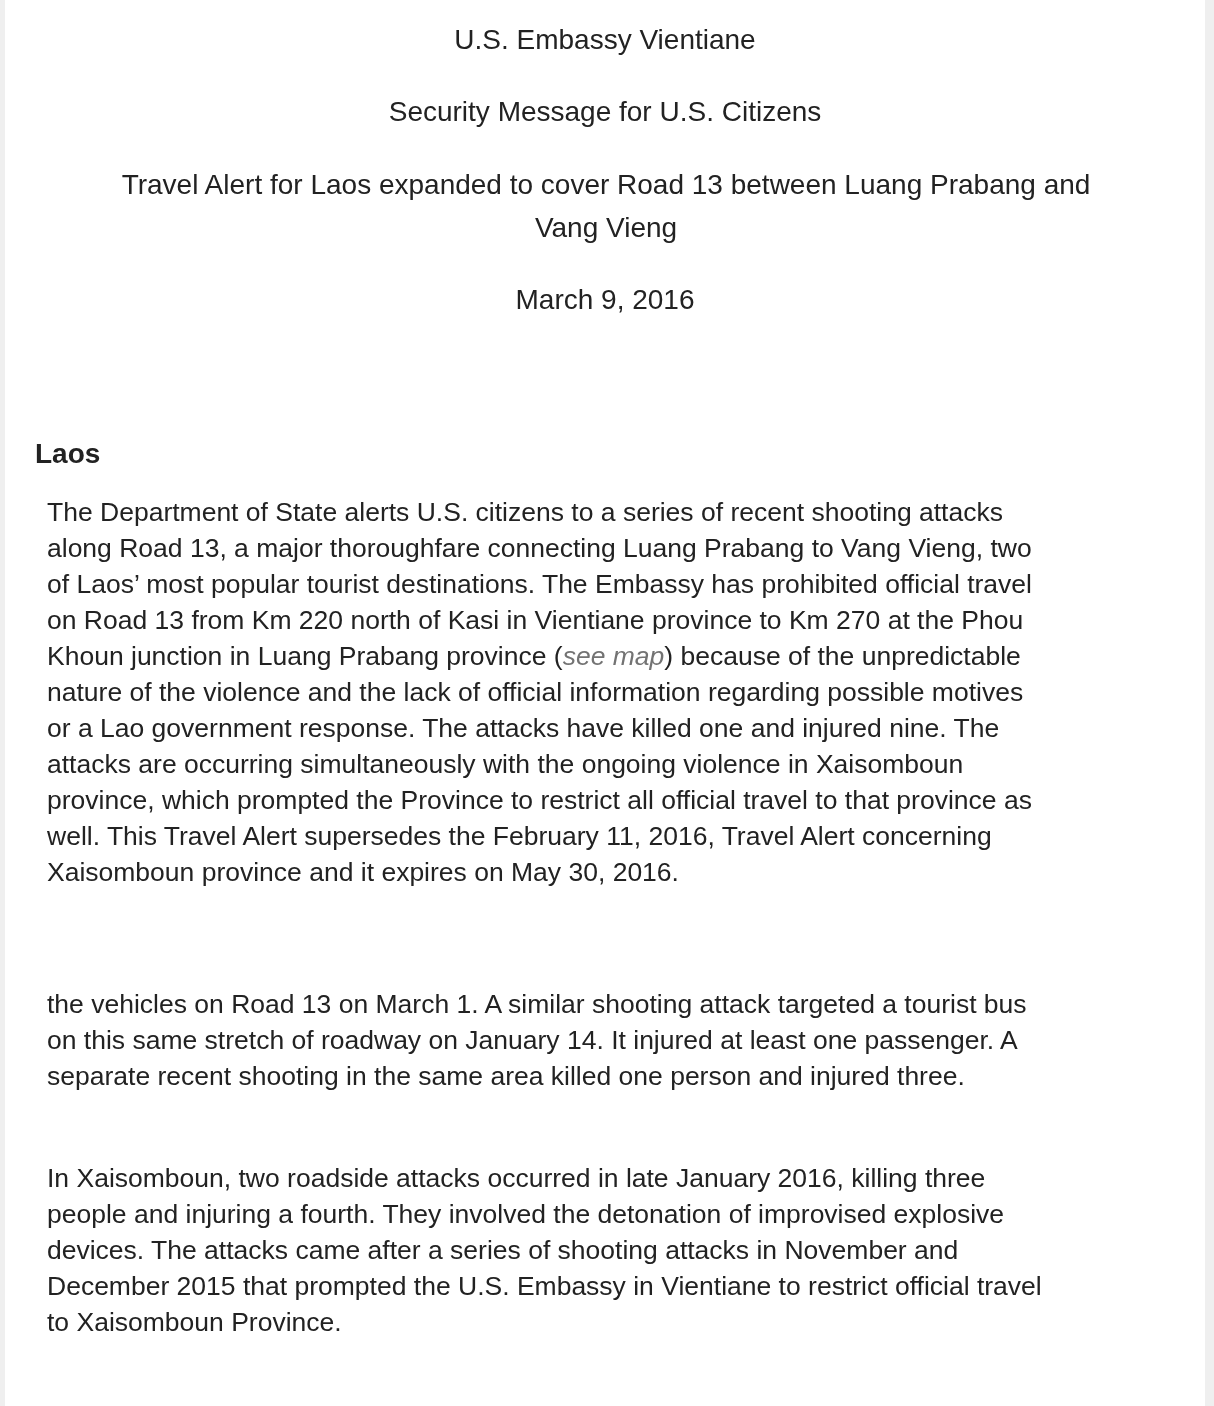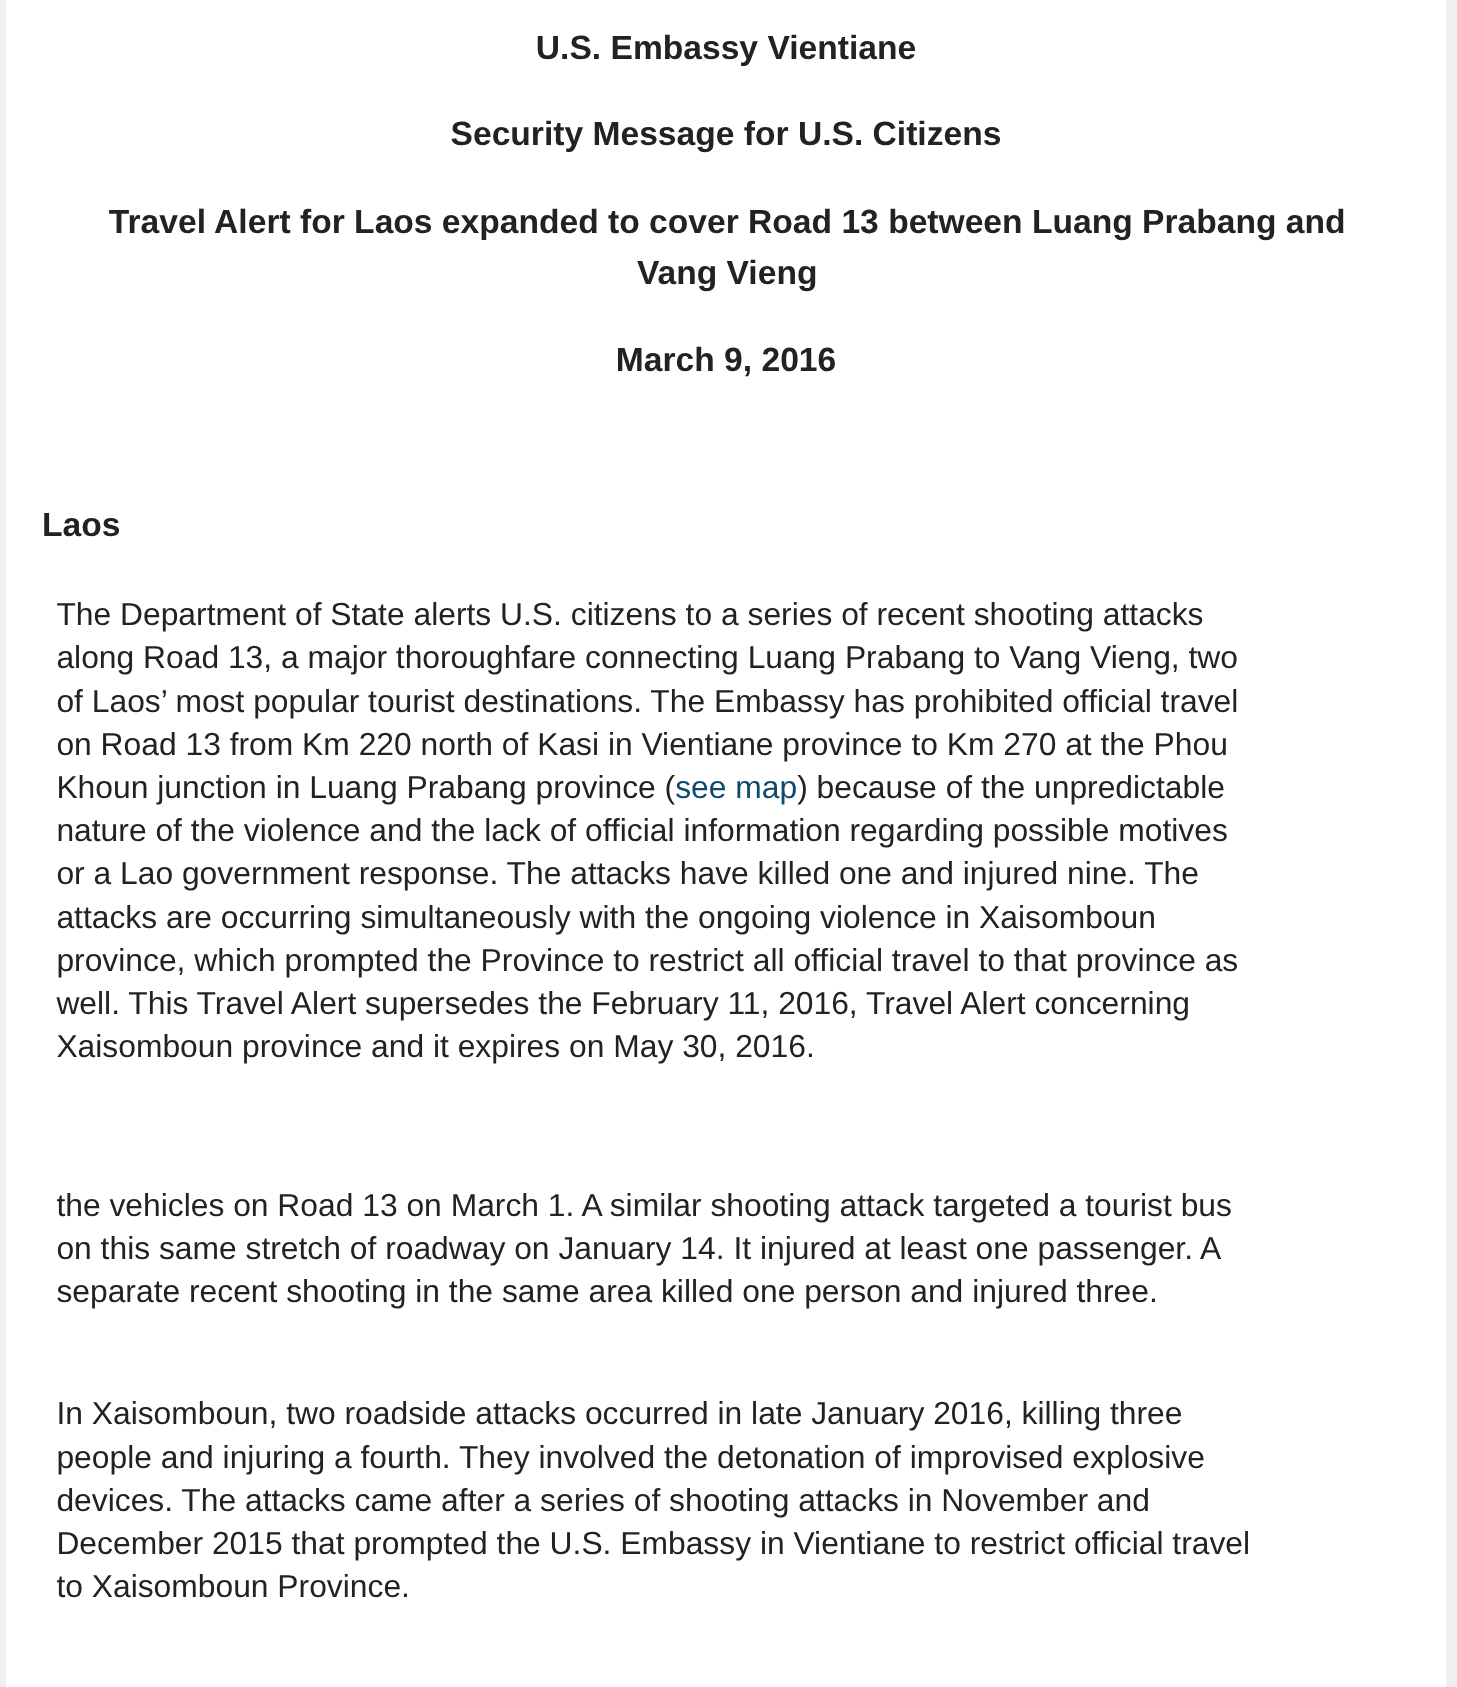--- a/index.html
+++ b/index.html
@@ -10,32 +10,32 @@
     color: #222222;
   }
   .page {
     position: absolute; left: 5px; top: 0;
     width: 1200px; height: 1406px;
     background: #ffffff;
   }
   .center {
     position: absolute; left: 0; width: 1200px;
     text-align: center; font-size: 28px; line-height: 43px;
-    margin: 0; font-weight: bold;
+    margin: 0; font-weight: normal;
   }
   .heading {
-    position: absolute; left: 30px; top: 416px;
+    position: absolute; left: 30px; top: 432px;
     font-size: 28px; font-weight: bold; margin: 0; line-height: 43px;
   }
   .para {
     position: absolute; left: 30px; width: 1160px;
     font-size: 26.5px; line-height: 36px; margin: 12px;
   }
   .line { display: block; white-space: nowrap; }
-  a.link { color: #0c4a6e; text-decoration: none; }
+  a.link { color: #737373; text-decoration: none; font-style: italic; }
 </style>
 </head>
 <body>
 
 <div class="page">
   <h2 class="center" style="top:18px">U.S. Embassy Vientiane</h2>
   <h2 class="center" style="top:90px">Security Message for U.S. Citizens</h2>
   <h1 class="center" style="top:162px; margin:1px">
     <span class="line">Travel Alert for Laos expanded to cover Road 13 between Luang Prabang and</span>
     <span class="line">Vang Vieng</span>

